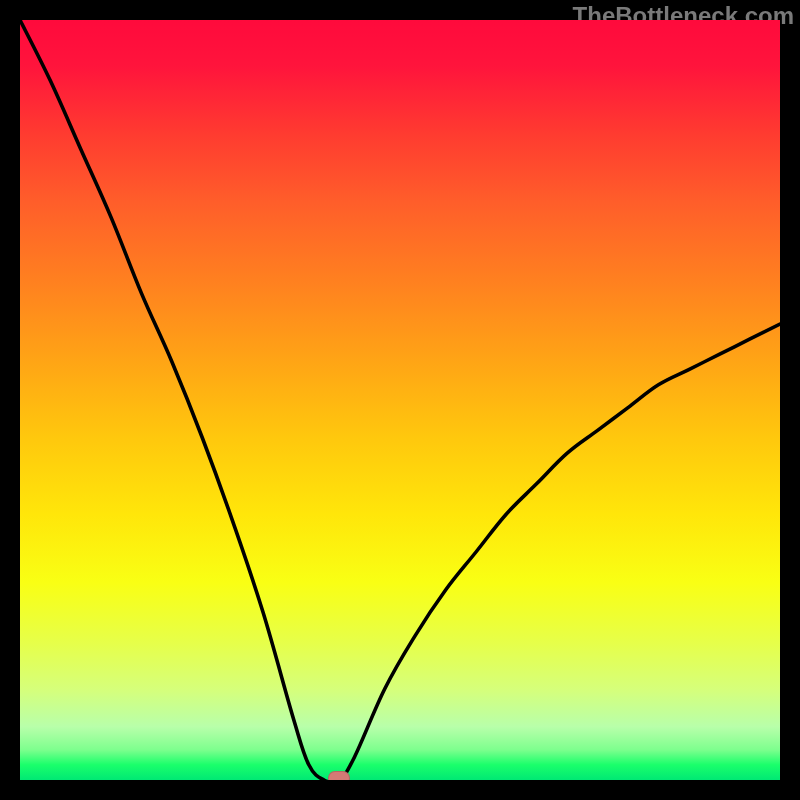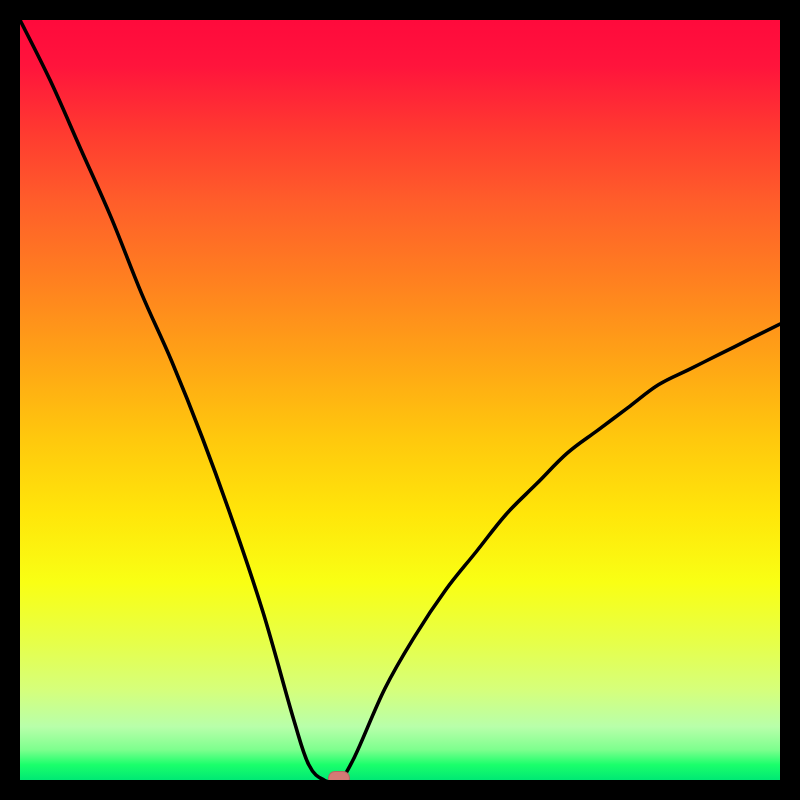--- a/index.html
+++ b/index.html
@@ -70,20 +70,21 @@
     font-weight: 600;
     color: #7a7a7a;
     letter-spacing: 0px;
     user-select: none;
   }
 </style>
 </head>
 <body>
 
 <div class="stage">
+  <div class="attribution">TheBottleneck.com</div>
 
   <div class="plot">
     <div class="gradient"></div>
 
     <svg class="curve" viewBox="0 0 760 760" preserveAspectRatio="none">
       <path id="curve-path" d="M 0.00 0.00 C 5.47 10.94, 19.46 37.54, 30.40 60.80 C 41.34 84.06, 49.86 104.58, 60.80 129.20 C 71.74 153.82, 80.26 171.61, 91.20 197.60 C 102.14 223.59, 110.66 247.61, 121.60 273.60 C 132.54 299.59, 141.06 316.01, 152.00 342.00 C 162.94 367.99, 171.46 389.27, 182.40 418.00 C 193.34 446.73, 201.86 470.14, 212.80 501.60 C 223.74 533.06, 232.26 557.23, 243.20 592.80 C 254.14 628.37, 265.39 671.84, 273.60 699.20 C 281.81 726.56, 283.33 733.86, 288.80 744.80 C 294.27 755.74, 298.53 757.26, 304.00 760.00 C 309.47 762.74, 313.73 764.10, 319.20 760.00 C 324.67 755.90, 326.19 753.62, 334.40 737.20 C 342.61 720.78, 353.86 690.69, 364.80 668.80 C 375.74 646.91, 384.26 633.38, 395.20 615.60 C 406.14 597.82, 414.66 585.05, 425.60 570.00 C 436.54 554.95, 445.06 545.68, 456.00 532.00 C 466.94 518.32, 475.46 506.31, 486.40 494.00 C 497.34 481.69, 505.86 474.54, 516.80 463.60 C 527.74 452.66, 536.26 442.78, 547.20 433.20 C 558.14 423.62, 566.66 418.61, 577.60 410.40 C 588.54 402.19, 597.06 395.81, 608.00 387.60 C 618.94 379.39, 627.46 371.64, 638.40 364.80 C 649.34 357.96, 657.86 355.07, 668.80 349.60 C 679.74 344.13, 688.26 339.87, 699.20 334.40 C 710.14 328.93, 718.66 324.67, 729.60 319.20 C 740.54 313.73, 754.53 306.74, 760.00 304.00" fill="none" stroke="#000" stroke-width="3.6" stroke-linecap="round" stroke-linejoin="round"></path>
     </svg>
 
     <div class="marker" id="marker" style="left: 308.2px; top: 751px;"></div>
   </div>

